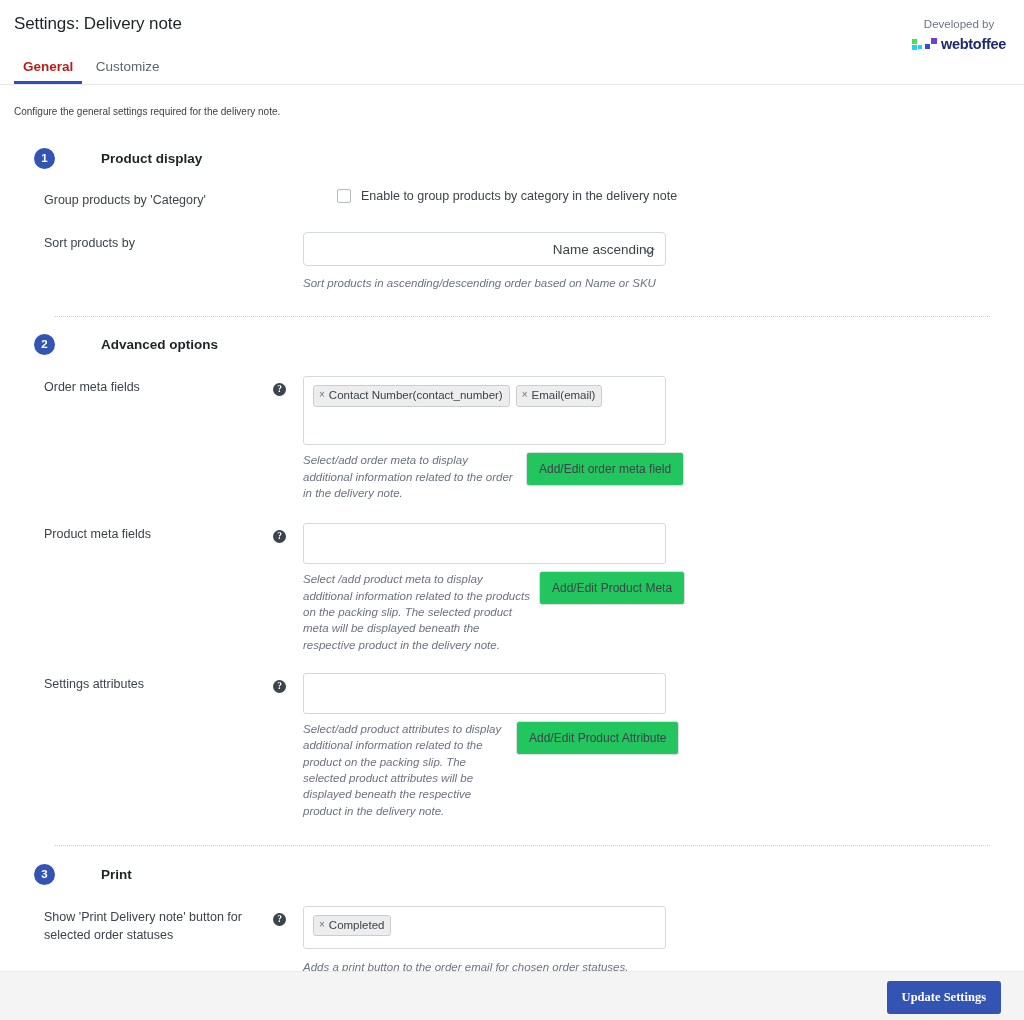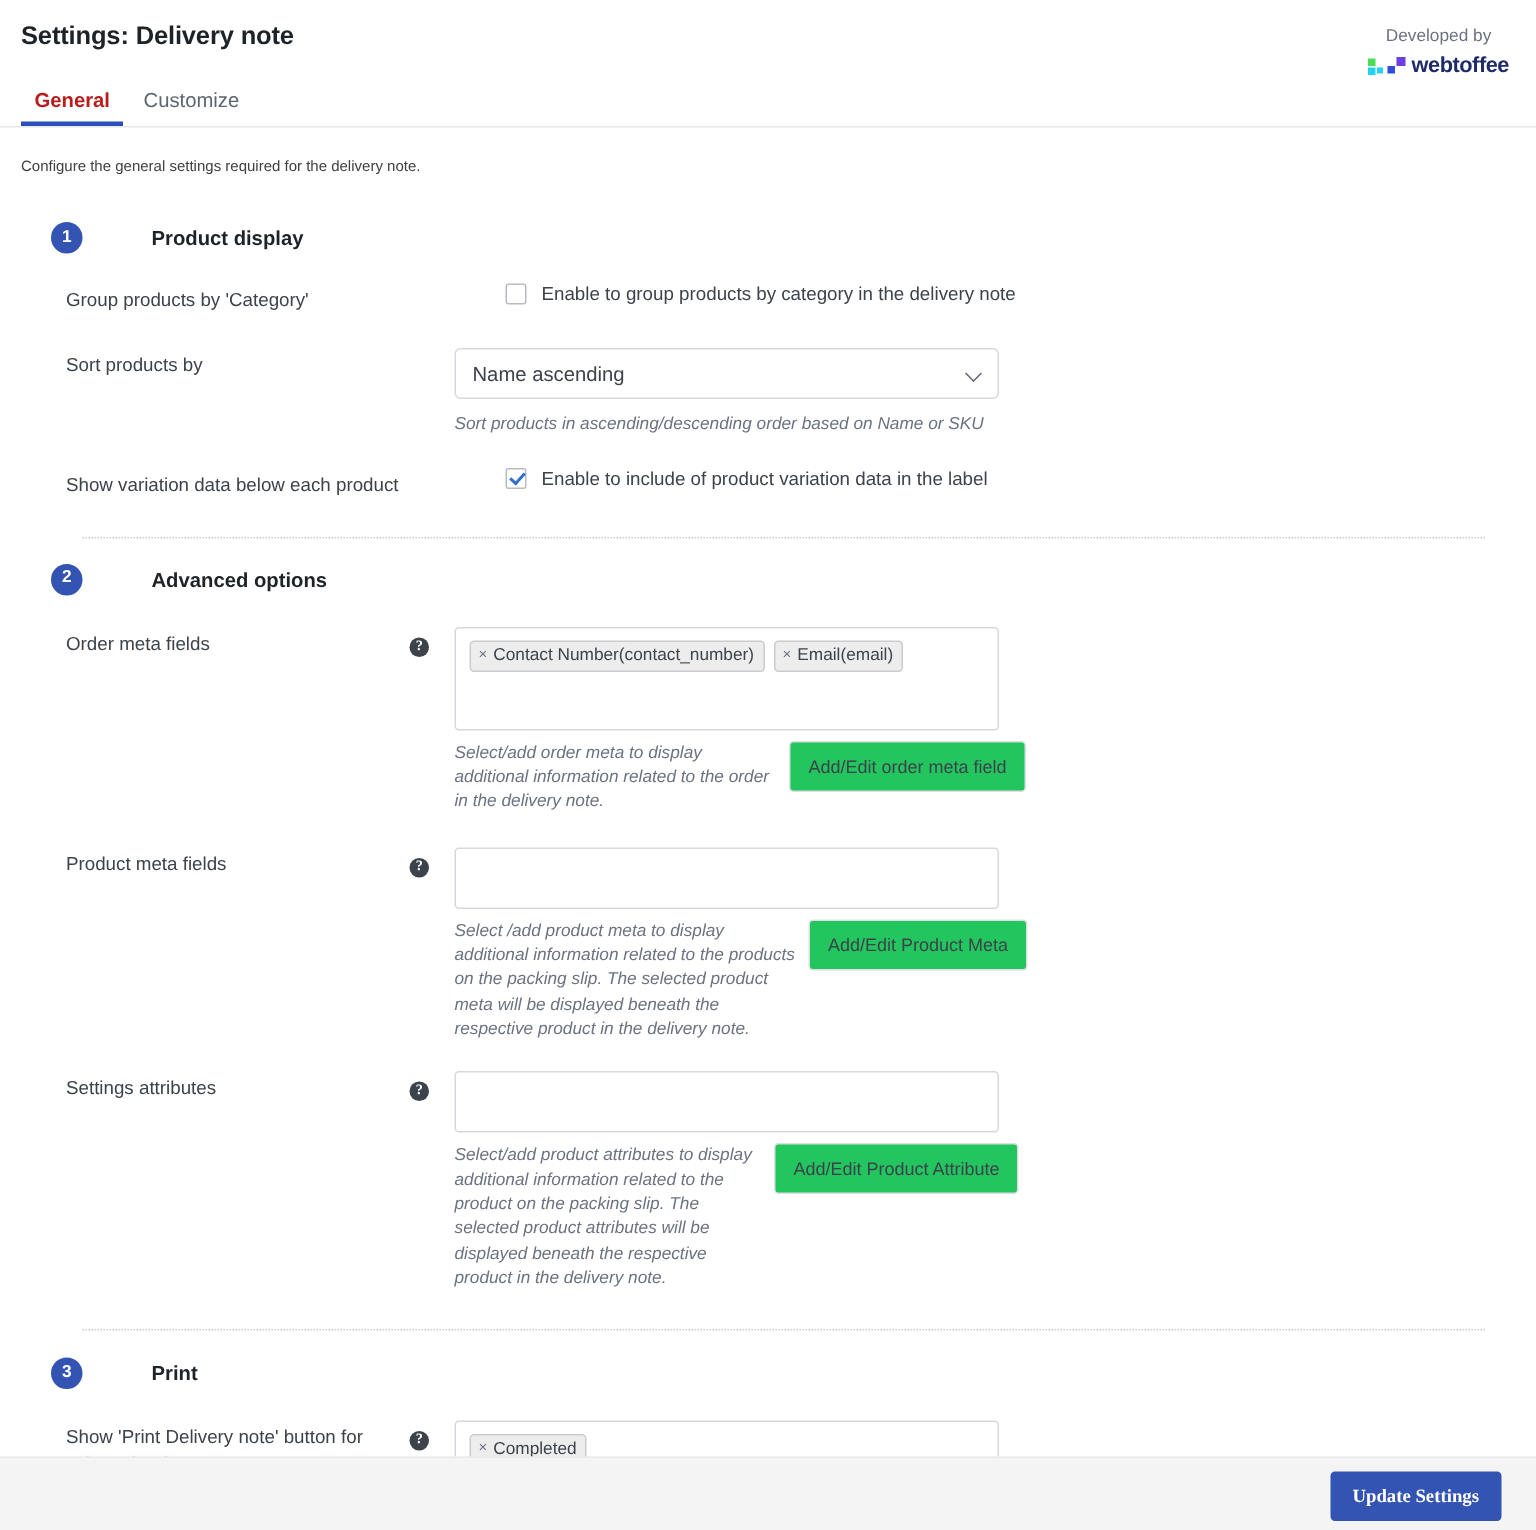--- a/index.html
+++ b/index.html
@@ -17,21 +17,21 @@
 
   
   .page-head {
     position: relative;
     height: 52px;
   }
   .page-title {
     position: absolute;
     left: 14px; top: 14px;
     font-size: 17px;
-    font-weight: bold;
+    font-weight: normal;
     color: #1d2327;
     letter-spacing: -0.1px;
   }
   .dev-by {
     position: absolute;
     right: 18px; top: 18px;
     display: flex;
     align-items: center;
     gap: 6px;
     font-size: 11.5px;
@@ -173,20 +173,21 @@
     border: 1px solid #d5d9dd;
     border-radius: 4px;
     background: #fff;
     display: flex;
     align-items: center;
     padding: 0 11px;
     position: relative;
     cursor: pointer;
     font-size: 13.5px;
     color: #3c434a;
+    justify-content: flex-end;
   }
   .chev {
     position: absolute;
     right: 12px; top: 12px;
     width: 8px; height: 8px;
     border: solid #5c6570;
     border-width: 0 1.6px 1.6px 0;
     transform: rotate(45deg);
   }
   .hint {
@@ -323,30 +324,20 @@
     <div class="row-help"></div>
     <div class="row-field">
       <div class="select-box">
         <span>Name ascending</span>
         <span class="chev"></span>
       </div>
       <div class="hint" style="margin-top:9px;">Sort products in ascending/descending order based on Name or SKU</div>
     </div>
   </div>
 
-  <div class="row" style="margin-top:21px;">
-    <div class="row-label">Show variation data below each product</div>
-    <div class="row-help"></div>
-    <div class="row-field">
-      <div class="cbline">
-        <span class="cbox checked"></span>
-        <span class="cb-label">Enable to include of product variation data in the label</span>
-      </div>
-    </div>
-  </div>
 </div>
 
 <hr class="dots" style="margin-top:25px;">
 
 <div class="section">
   <div class="sec-head" style="margin-top:17px;">
     <span class="badge">2</span>
     <span class="sec-title">Advanced options</span>
   </div>
 

